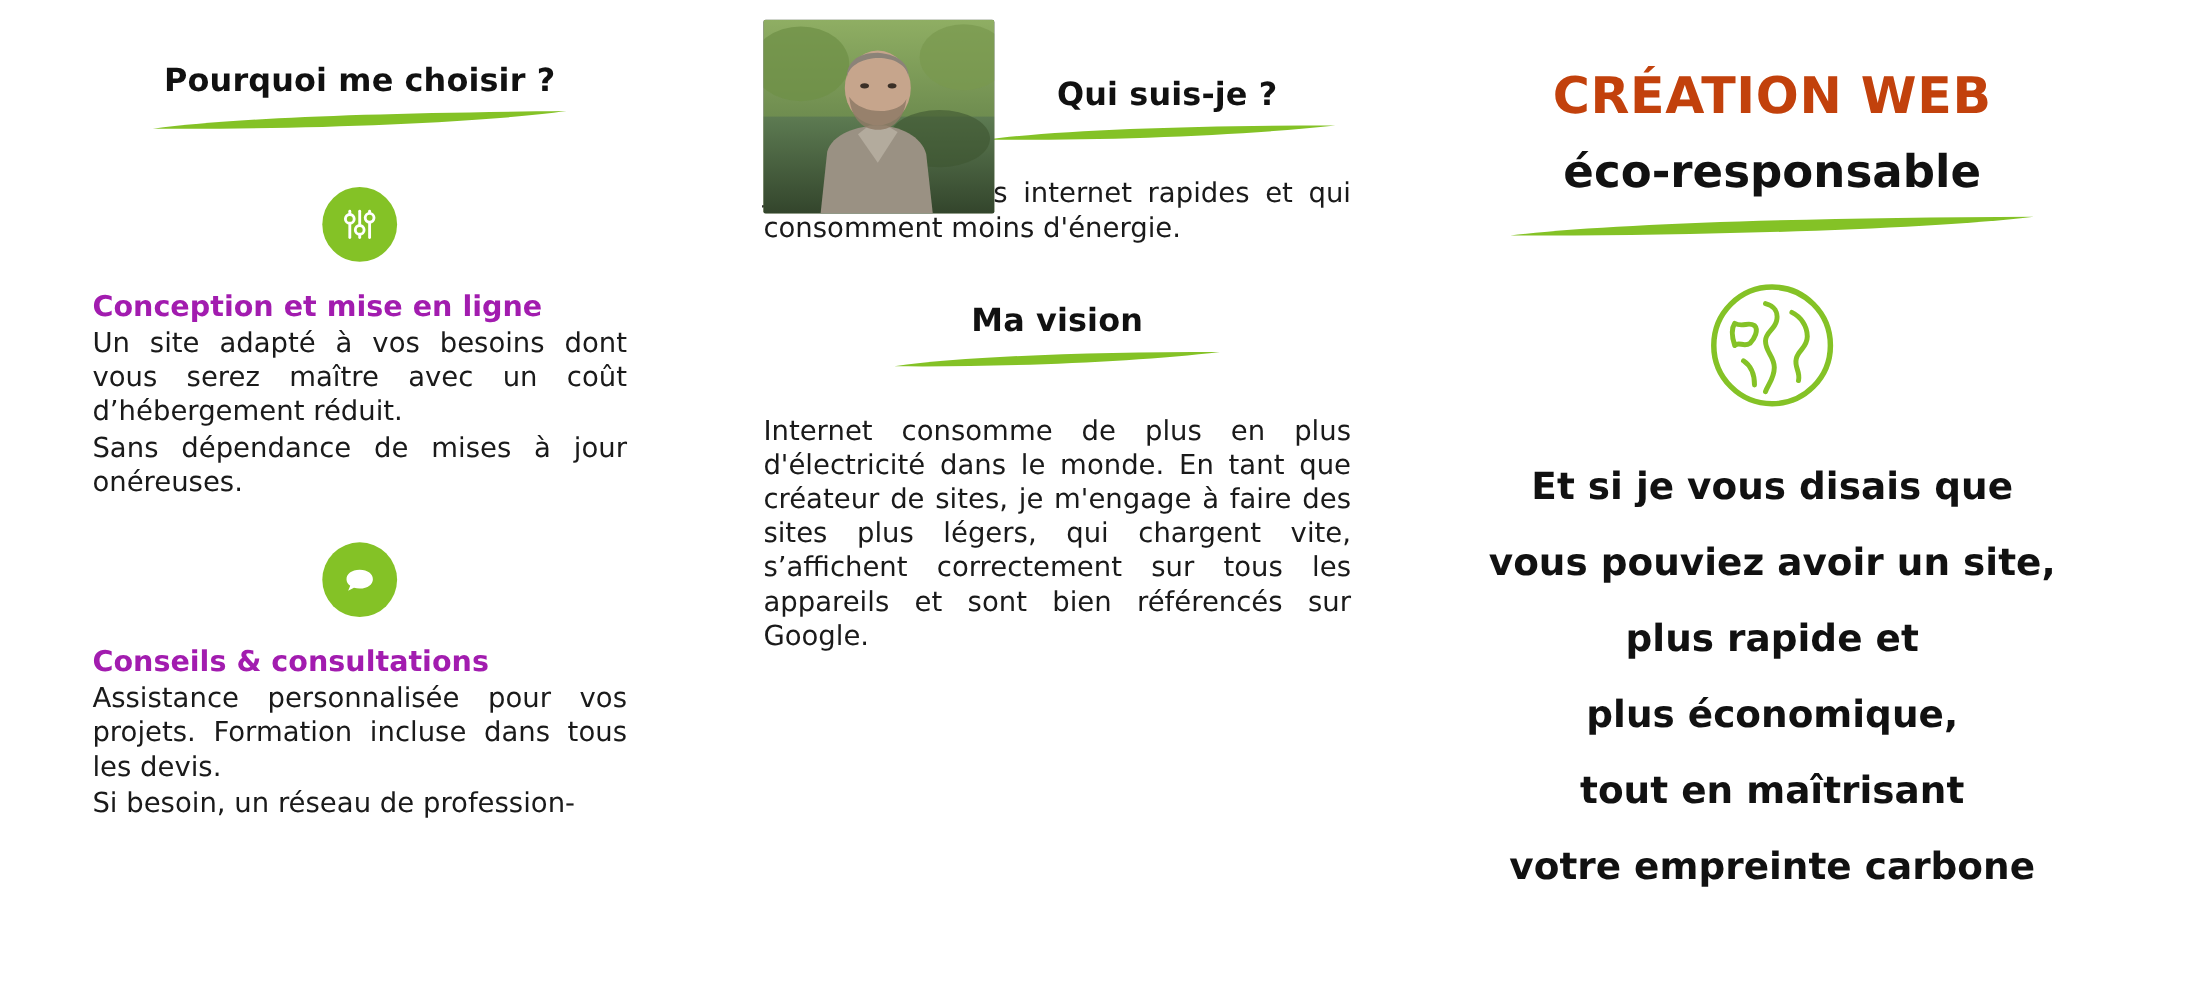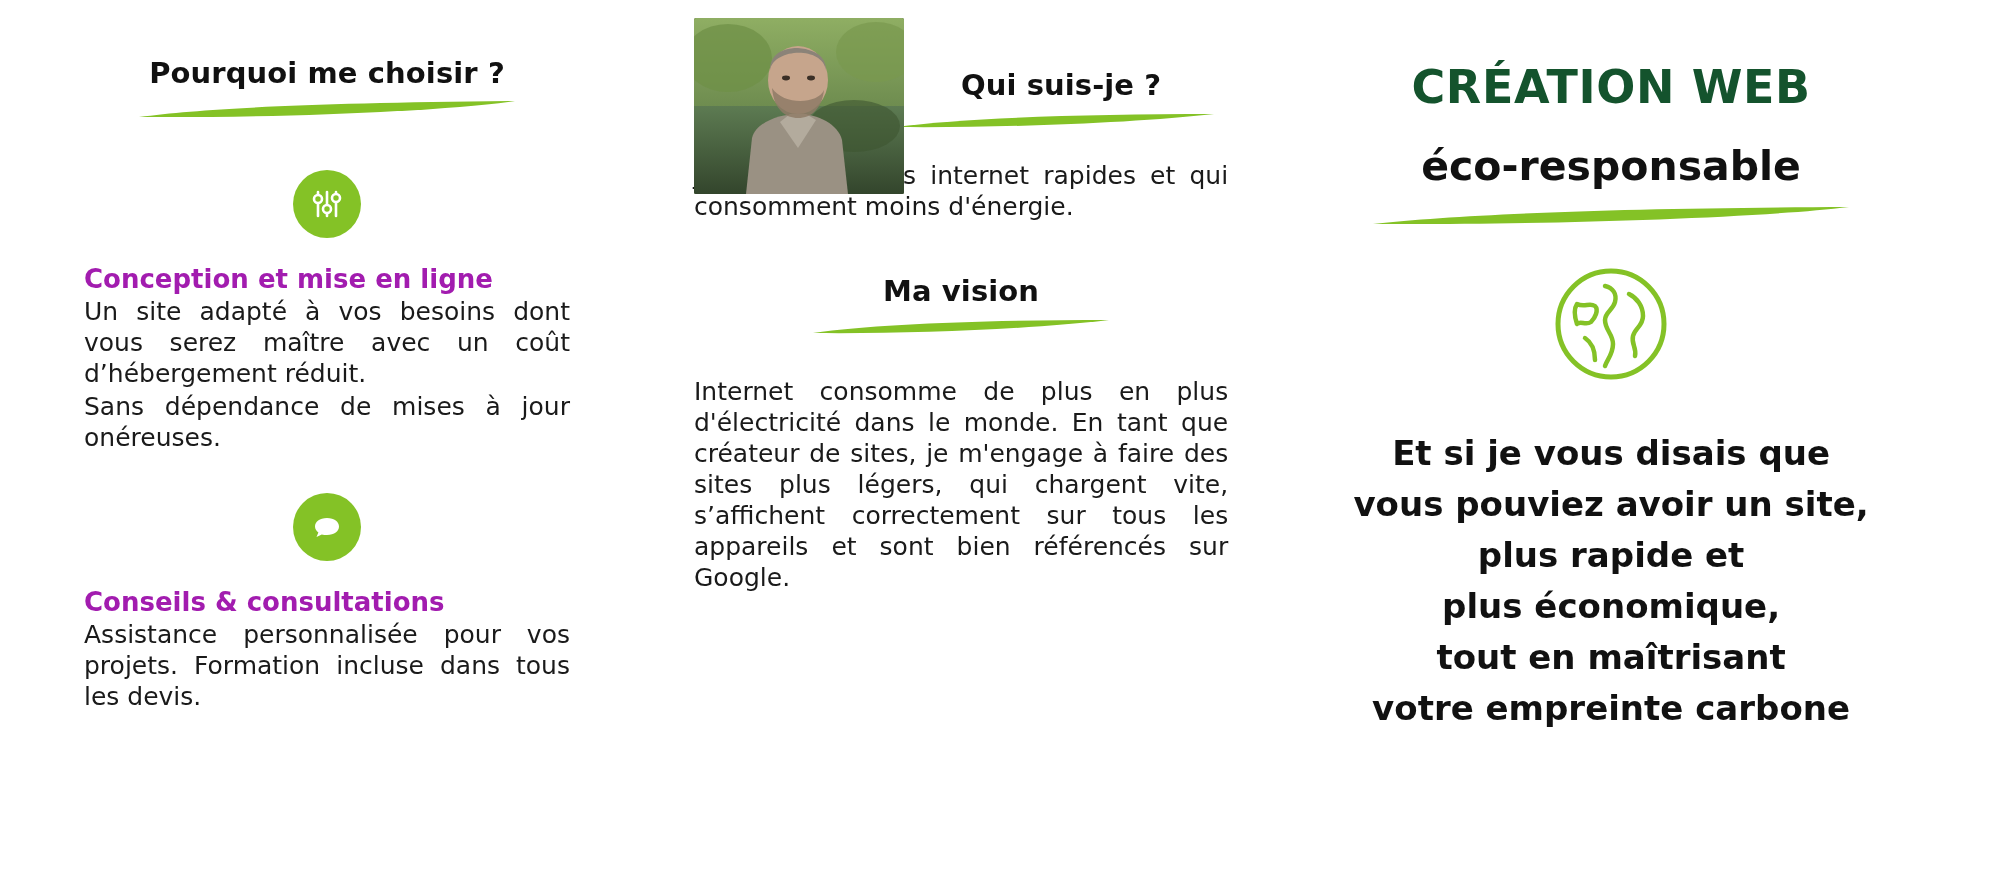--- a/index.html
+++ b/index.html
@@ -102,45 +102,45 @@
   .mid-body-2 { margin-top: 36px; }
 
   
   .right-title {
     text-align: center;
     font-weight: bold;
     font-size: 46px;
     letter-spacing: .6px;
     margin: 0;
     padding-top: 60px;
-    color: #14532d;
+    color: #c2410c;
   }
   .right-sub {
     text-align: center;
     font-weight: bold;
     font-size: 41px;
-    margin: 28px 0 0 0;
+    margin: 18px 0 0 0;
     color: #111;
   }
   .right-brush { width: 480px; margin-top: 16px; }
 
   .globe-wrap {
     display: flex;
     justify-content: center;
     margin-top: 36px;
   }
   .tagline {
     text-align: center;
     font-weight: bold;
     font-size: 34px;
     line-height: 1.5;
     margin: 40px 0 0 0;
     color: #111;
   }
-  .tagline div { white-space: nowrap; }
+  .tagline div { white-space: nowrap; margin-top: 18px; }
 </style>
 </head>
 <body>
 
 <div class="brochure">
 
   <div class="col col-left">
 
     <h2 class="section-title">Pourquoi me choisir ?</h2>
 
@@ -168,20 +168,21 @@
     <p class="body-text">Sans dépendance de mises à jour onéreuses.</p>
 
     <div class="badge" style="margin-top:40px">
       <svg viewBox="0 0 40 40" width="40" height="40">
         <path d="M20 11 C 27.5 11, 32 15, 32 19.5 C 32 24, 27.5 28, 20 28 C 18 28, 16.3 27.8, 14.8 27.4 L 9.5 30 L 11.4 25.6 C 9.3 24, 8 21.9, 8 19.5 C 8 15, 12.5 11, 20 11 Z" fill="#ffffff"></path>
       </svg>
     </div>
 
     <h3 class="item-title">Conseils &amp; consultations</h3>
     <p class="body-text">Assistance personnalisée pour vos projets. Formation incluse dans tous les devis.</p>
+    <p class="body-text nojust">Si besoin, un réseau de profession-</p>
   </div>
 
   <div class="col col-mid">
 
     <div class="photo">
       <svg viewBox="0 0 210 176" width="210" height="176">
         <defs>
           <linearGradient id="skygrad" x1="0" y1="0" x2="0" y2="1">
             <stop offset="0%" stop-color="#8fae63"></stop>
             <stop offset="100%" stop-color="#4e6b3c"></stop>

